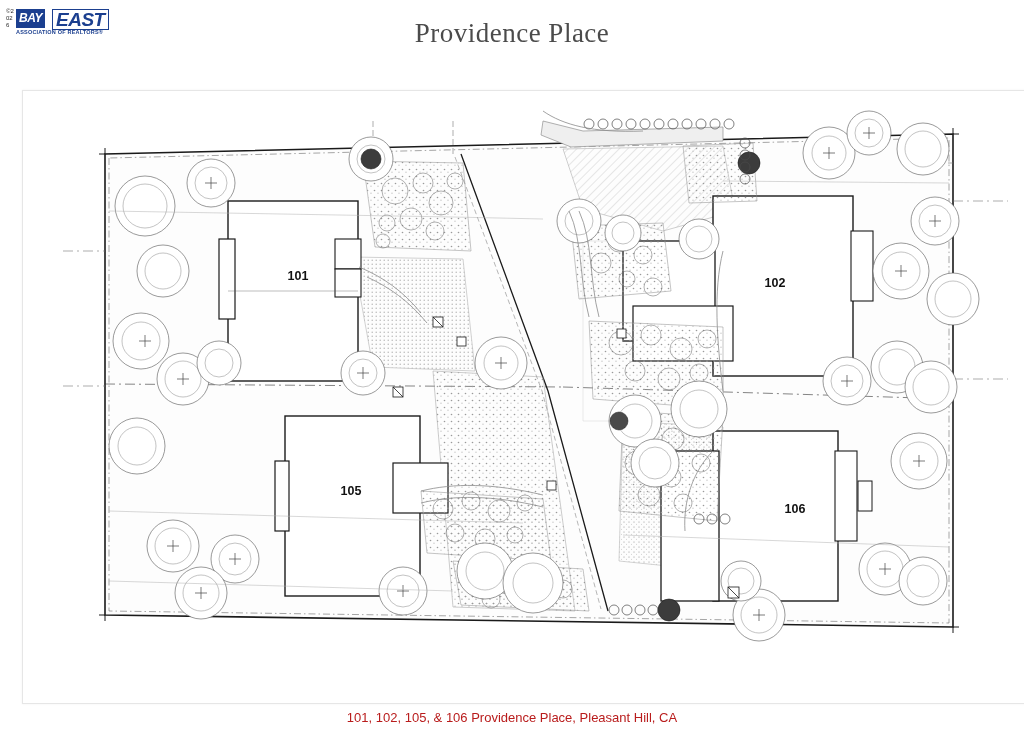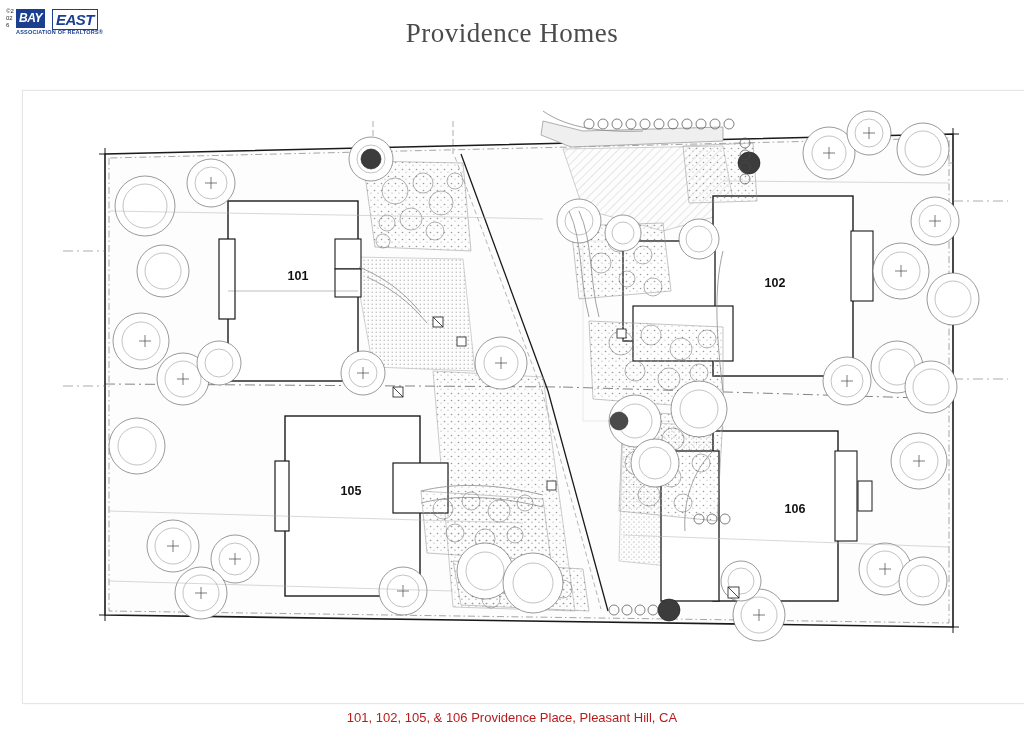--- a/index.html
+++ b/index.html
@@ -55,21 +55,21 @@
     font-style: italic;
     letter-spacing: -0.5px;
   }
   #watermark .logo .east {
     position: absolute;
     left: 36px;
     top: 0;
     background: #ffffff;
     color: #1b3f8f;
     font-weight: bold;
-    font-size: 15px;
+    font-size: 19px;
     line-height: 19px;
     padding: 0 3px;
     font-style: italic;
     letter-spacing: -0.5px;
     border: 1px solid #1b3f8f;
     box-sizing: border-box;
   }
   #watermark .logo .assoc {
     position: absolute;
     left: 0;
@@ -136,21 +136,21 @@
 
 <div id="watermark">
   <div class="copy">©2026</div>
   <div class="logo">
     <span class="bay">BAY</span>
     <span class="east">EAST</span>
     <span class="assoc">ASSOCIATION OF REALTORS®</span>
   </div>
 </div>
 
-<div id="title">Providence Homes</div>
+<div id="title">Providence Place</div>
 
 <div id="page-card">
   <svg id="plan-svg" width="1008" height="612" viewBox="0 0 1008 612" xmlns="http://www.w3.org/2000/svg">
     <defs>
       <pattern id="hatchDiag" width="6" height="6" patternUnits="userSpaceOnUse" patternTransform="rotate(45)">
         <line x1="0" y1="0" x2="0" y2="6" stroke="#b9b9b9" stroke-width="0.7"></line>
       </pattern>
       <pattern id="dots" width="4" height="4" patternUnits="userSpaceOnUse">
         <circle cx="1.2" cy="1.2" r="0.7" fill="#b0b0b0"></circle>
       </pattern>

